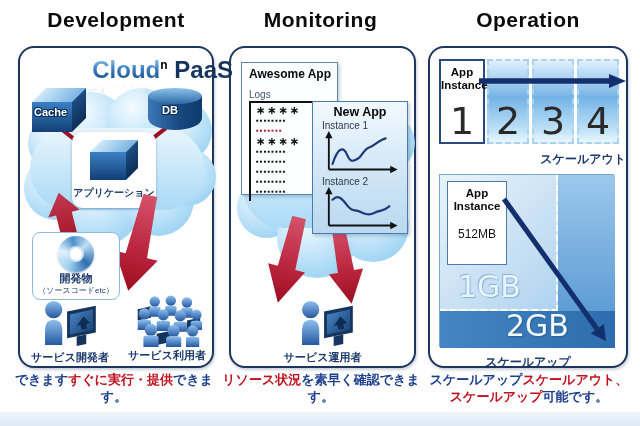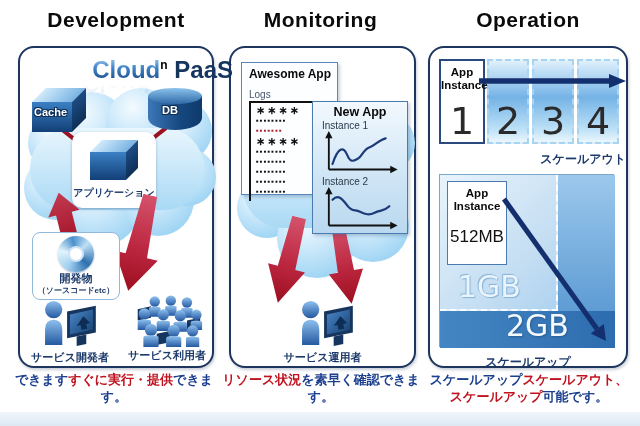--- a/index.html
+++ b/index.html
@@ -71,21 +71,21 @@
   .app-label { font-size:10px; font-weight:bold; color:#1c3a6b; margin-top:4px; white-space:nowrap; }
 
   .artifact-box { position:absolute; left:12px; top:184px; width:88px; height:68px; background:#fff;
           border:1.5px solid #8fb8dc; border-radius:8px; z-index:4; text-align:center; padding-top:3px; }
   .cd { width:36px; height:36px; border-radius:50%; margin:0 auto; position:relative;
           background:conic-gradient(from 210deg,#9fd0f0,#e2f3fc 20%,#4a90cc 38%,#bfe0f6 55%,#2e6fae 78%,#9fd0f0);
           box-shadow:0 1px 2px rgba(20,60,110,.4); }
   .cd::after { content:''; position:absolute; inset:12px; border-radius:50%; background:#fff;
           box-shadow:0 0 0 2px #cfe4f4; }
   .artifact-title { font-size:11px; font-weight:bold; color:#1c3a6b; line-height:1.2; }
-  .artifact-sub { font-size:8px; font-weight:bold; color:#1c3a6b; }
+  .artifact-sub { font-size:8px; font-weight:normal; color:#1c3a6b; }
 
   .icon-svg { position:absolute; z-index:3; }
   .role-label { position:absolute; z-index:4; font-size:11px; font-weight:bold; color:#1c3a6b; text-align:center; white-space:nowrap; }
 
   .red-arrow-svg { position:absolute; z-index:3; }
 
   
   .awesome-box { position:absolute; left:10px; top:14px; width:97px; height:133px; background:#fdfeff;
           border:1.5px solid #5b87b8; z-index:3; padding:4px 0 0 7px; box-shadow:2px 2px 3px rgba(40,70,110,.25); }
   .awesome-title { font-size:12px; font-weight:bold; color:#0a0a0a; }
@@ -119,21 +119,21 @@
           border:1px solid #7aa8cc; }
   .zone-right { position:absolute; left:118px; top:0; width:57px; height:136px;
           background:linear-gradient(180deg,#9cc8ec,#5e9cd4); }
   .zone-2gb { position:absolute; left:0; top:136px; width:175px; height:37px;
           background:linear-gradient(90deg,#4486c4,#2d6cae); }
   .zone-1gb { position:absolute; left:0; top:0; width:118px; height:136px;
           background:linear-gradient(135deg,#e8f4fc 0%,#c3ddf2 70%,#aed3f0 100%);
           border-right:2px dashed #fff; border-bottom:2px dashed #fff; }
   .su-appbox { position:absolute; left:7px; top:6px; width:60px; height:84px; background:#fff;
           border:1.5px solid #4a7ab0; text-align:center; z-index:3; }
-  .su-mem { font-size:17px; color:#111; margin-top:14px; }
+  .su-mem { font-size:12px; color:#111; margin-top:14px; }
   .tier { position:absolute; font-size:30px; font-family:"DejaVu Sans", sans-serif; z-index:2; line-height:1; }
   .tier-1 { left:18px; top:97px; color:#eaf4fc; text-shadow:1px 1px 1px #86b2d6, -1px -1px 1px #86b2d6; }
   .tier-2 { left:66px; top:136px; color:#f4f9fd; text-shadow:1px 1px 2px #2a5d92; }
   .su-arrow { position:absolute; left:0; top:0; z-index:4; }
 </style>
 </head>
 <body>
 
 <div class="stage">
 

